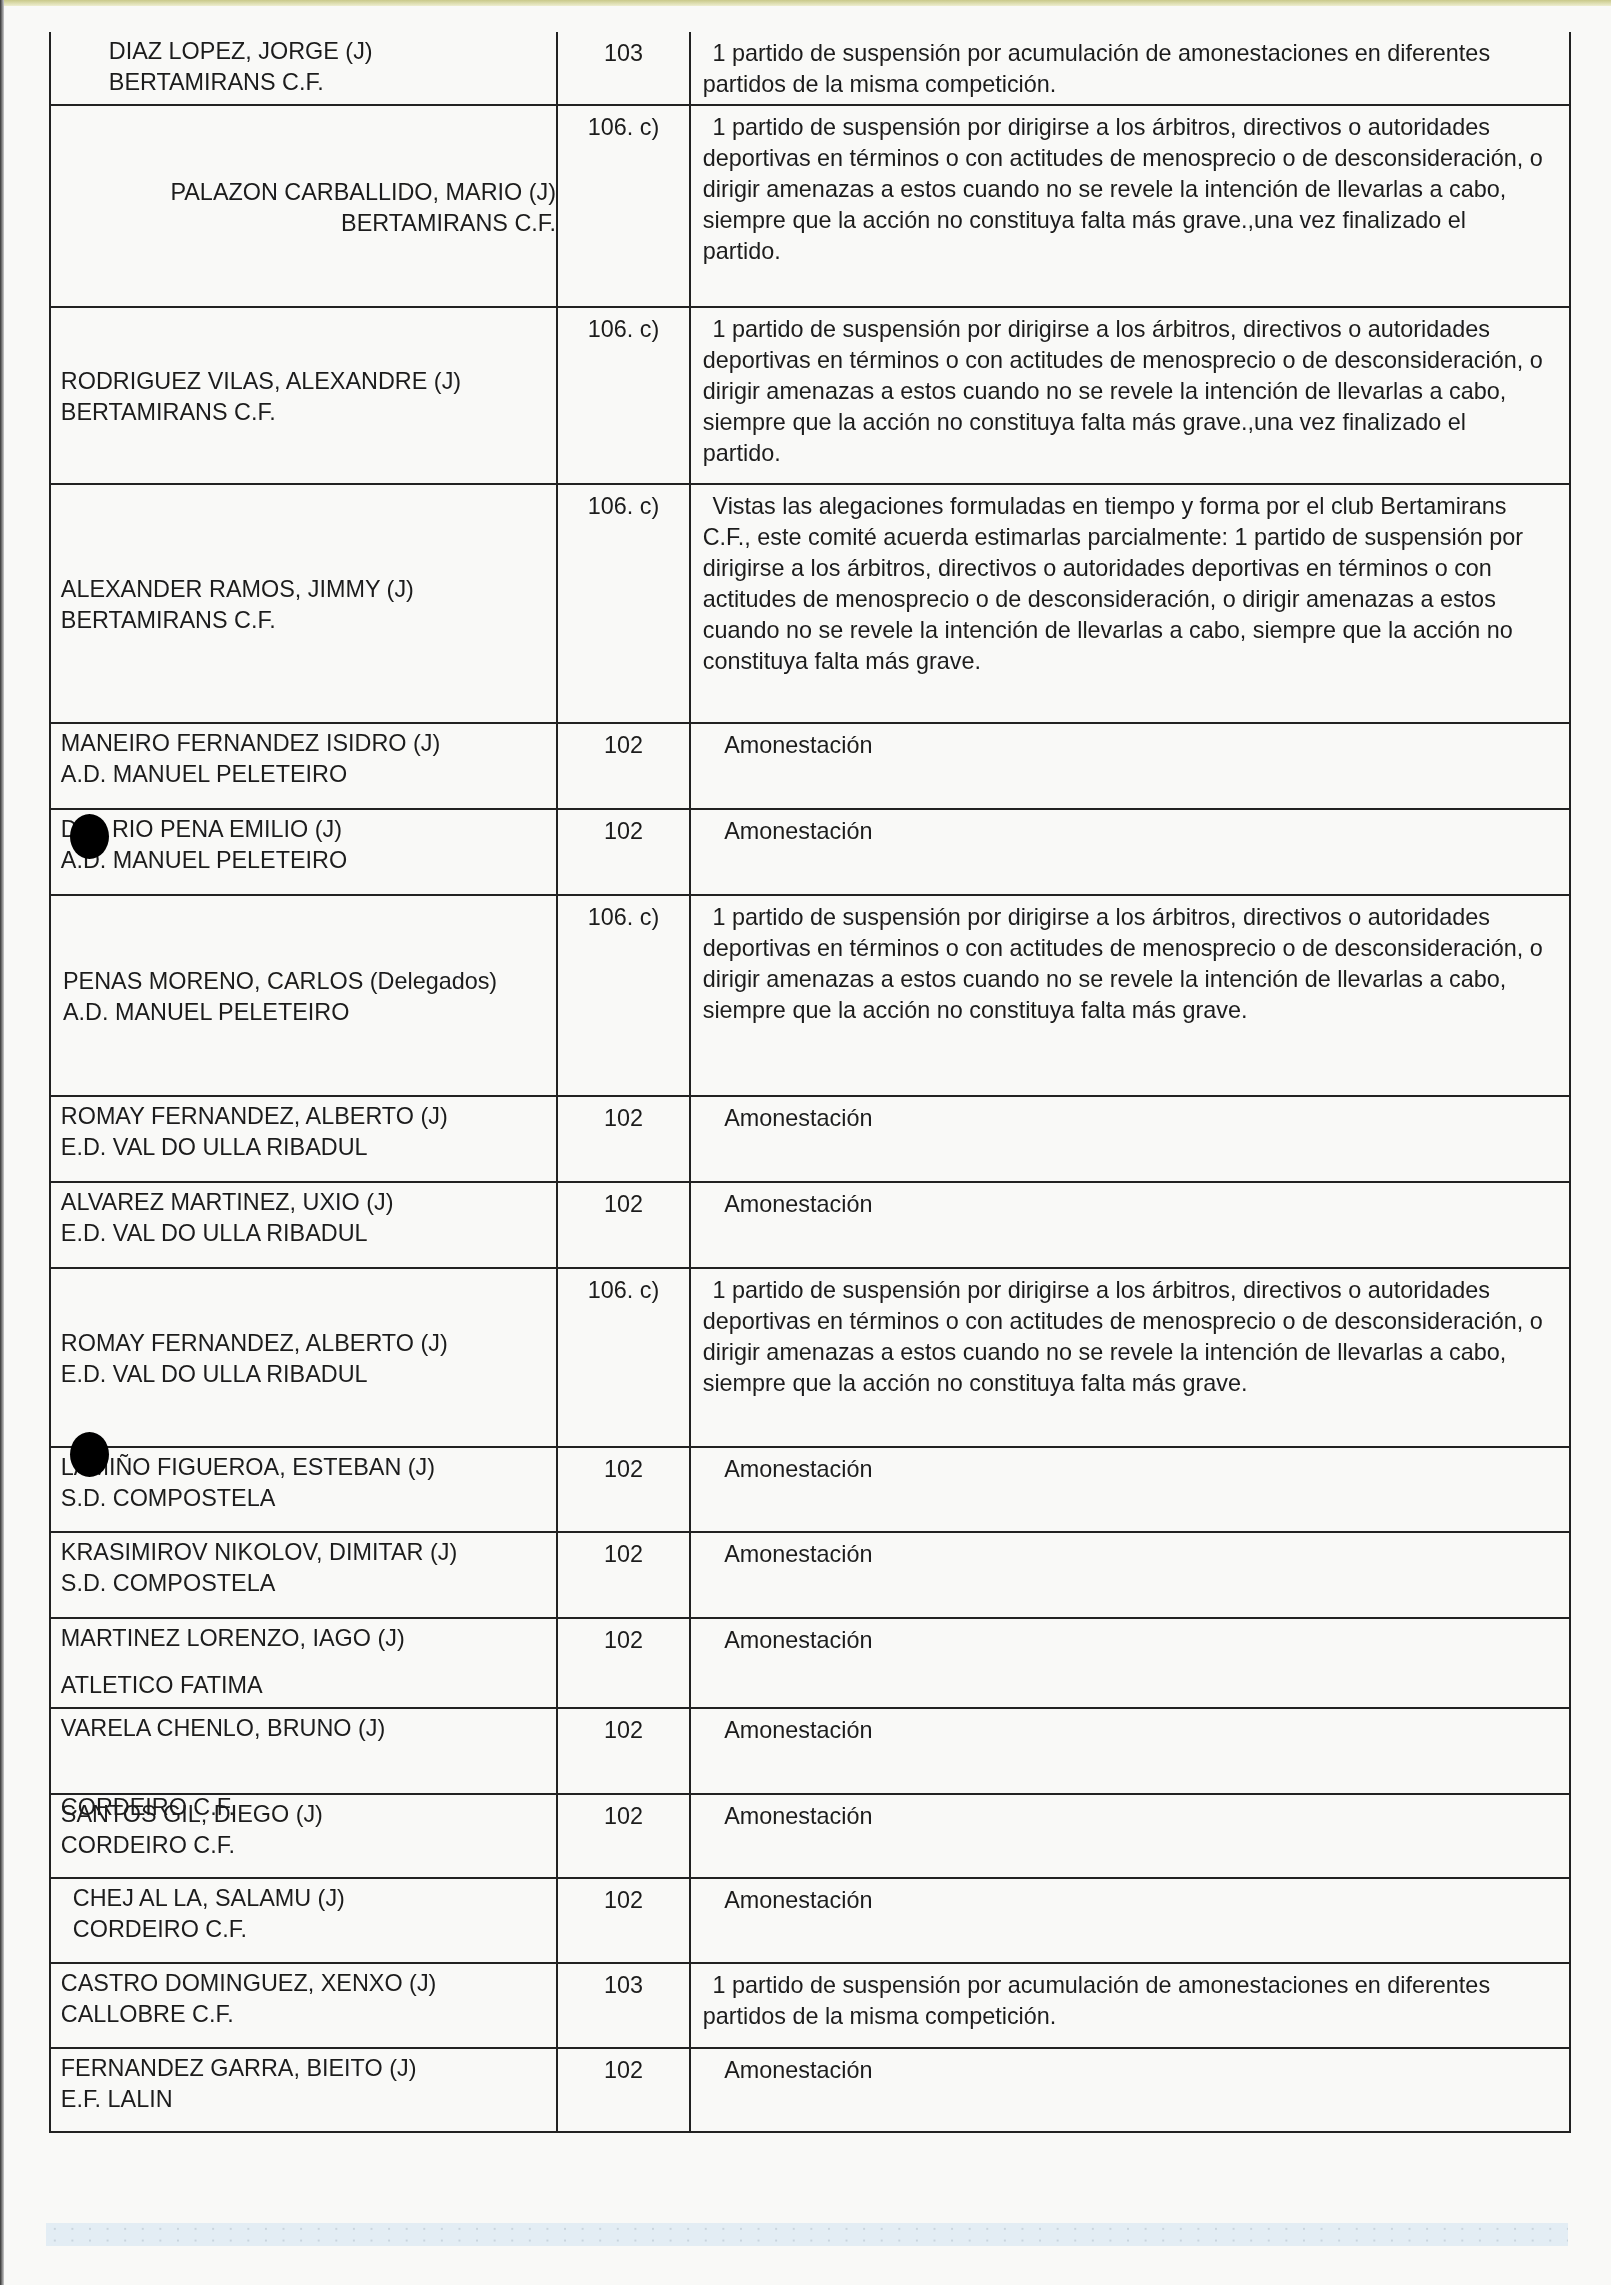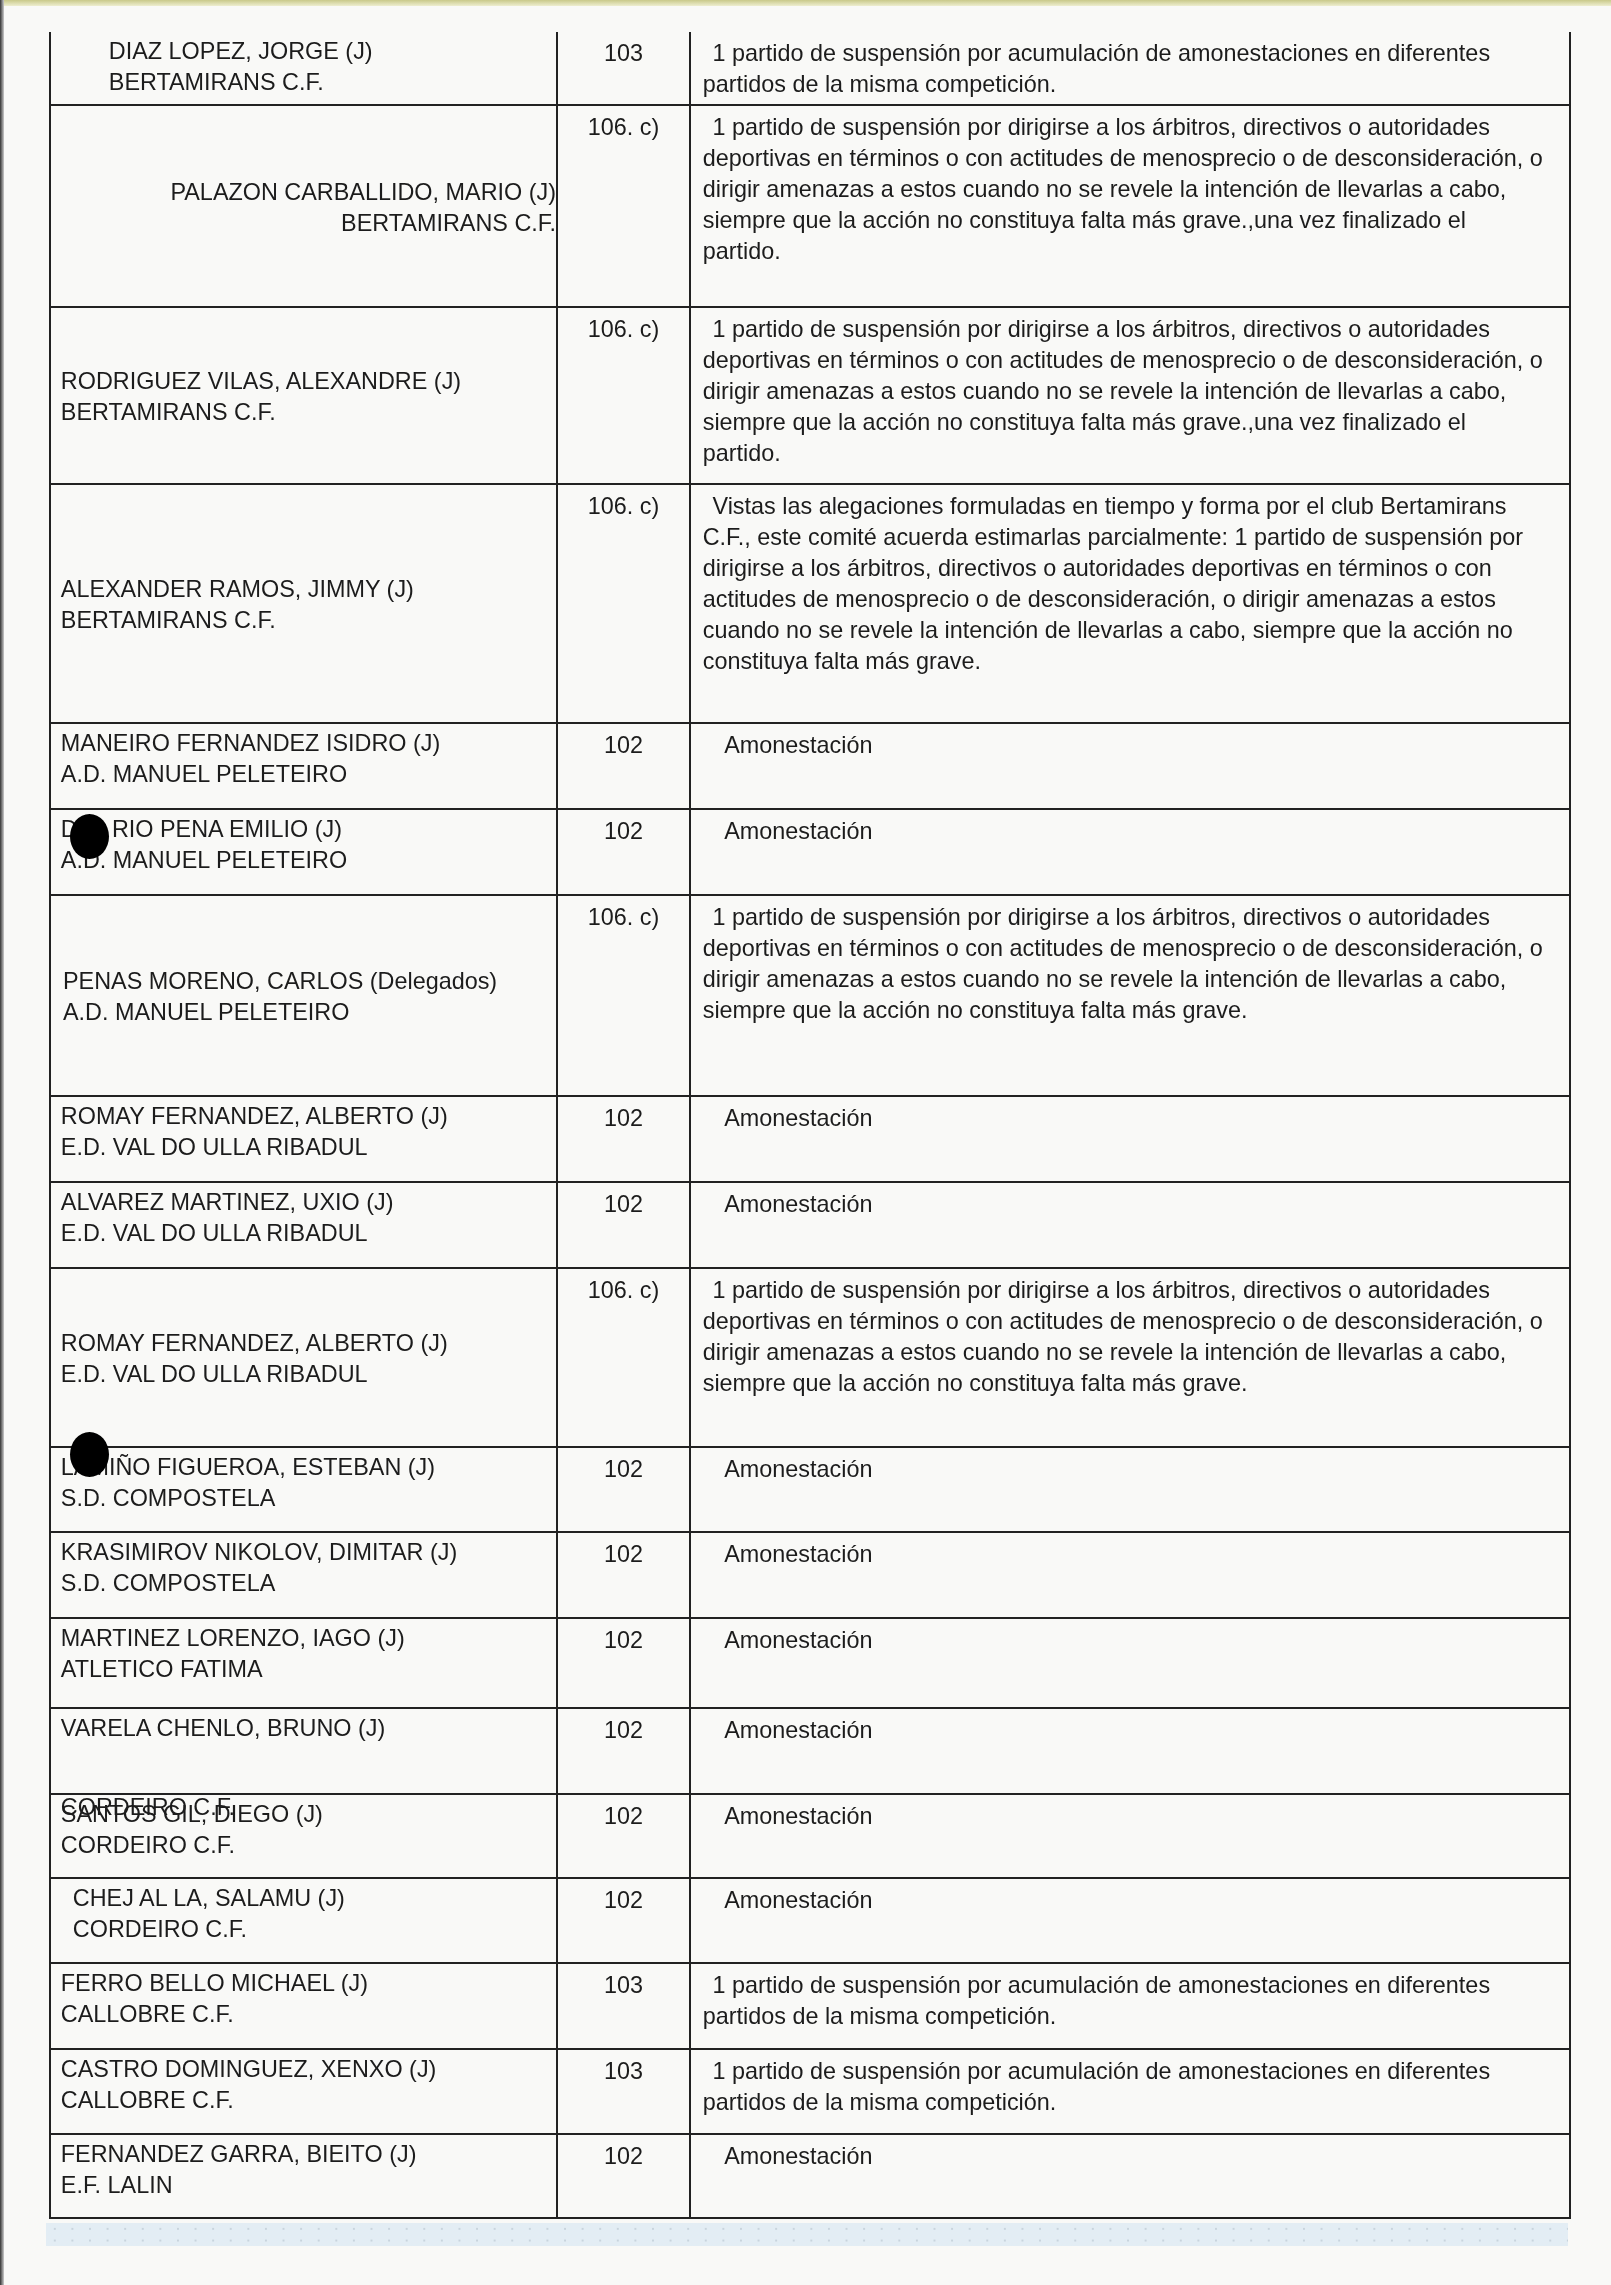--- a/index.html
+++ b/index.html
@@ -188,21 +188,21 @@
             <div class="cell-who top" style="height: 84px;">
               <div>KRASIMIROV NIKOLOV, DIMITAR (J)</div>
               <div>S.D. COMPOSTELA</div>
             </div>
           </td>
           <td class="cell-art"><span>102</span></td>
           <td class="cell-res amon"><span>Amonestación</span></td>
         </tr>
         <tr style="height: 82px;">
           <td style="height: 82px;">
-            <div class="cell-who top" style="height: 88px;">
+            <div class="cell-who top" style="height: 88px; gap: 16px;">
               <div>MARTINEZ LORENZO, IAGO (J)</div>
               <div>ATLETICO FATIMA</div>
             </div>
           </td>
           <td class="cell-art"><span>102</span></td>
           <td class="cell-res amon"><span>Amonestación</span></td>
         </tr>
         <tr style="height: 84px;">
           <td style="height: 84px;">
             <div class="cell-who top" style="height: 71px; gap: 48px;">
@@ -226,30 +226,20 @@
         <tr style="height: 83px;">
           <td style="height: 83px; padding-left: 12px;">
             <div class="cell-who top" style="height: 83px;">
               <div>CHEJ AL LA, SALAMU (J)</div>
               <div>CORDEIRO C.F.</div>
             </div>
           </td>
           <td class="cell-art"><span>102</span></td>
           <td class="cell-res amon"><span>Amonestación</span></td>
         </tr>
-        <tr style="height: 84px;">
-          <td style="height: 84px;">
-            <div class="cell-who top" style="height: 84px;">
-              <div>FERRO BELLO MICHAEL (J)</div>
-              <div>CALLOBRE C.F.</div>
-            </div>
-          </td>
-          <td class="cell-art"><span>103</span></td>
-          <td class="cell-res"><span>1 partido de suspensión por acumulación de amonestaciones en diferentes partidos de la misma competición.</span></td>
-        </tr>
         <tr style="height: 83px;">
           <td style="height: 83px;">
             <div class="cell-who top" style="height: 83px;">
               <div>CASTRO DOMINGUEZ, XENXO (J)</div>
               <div>CALLOBRE C.F.</div>
             </div>
           </td>
           <td class="cell-art"><span>103</span></td>
           <td class="cell-res"><span>1 partido de suspensión por acumulación de amonestaciones en diferentes partidos de la misma competición.</span></td>
         </tr>

